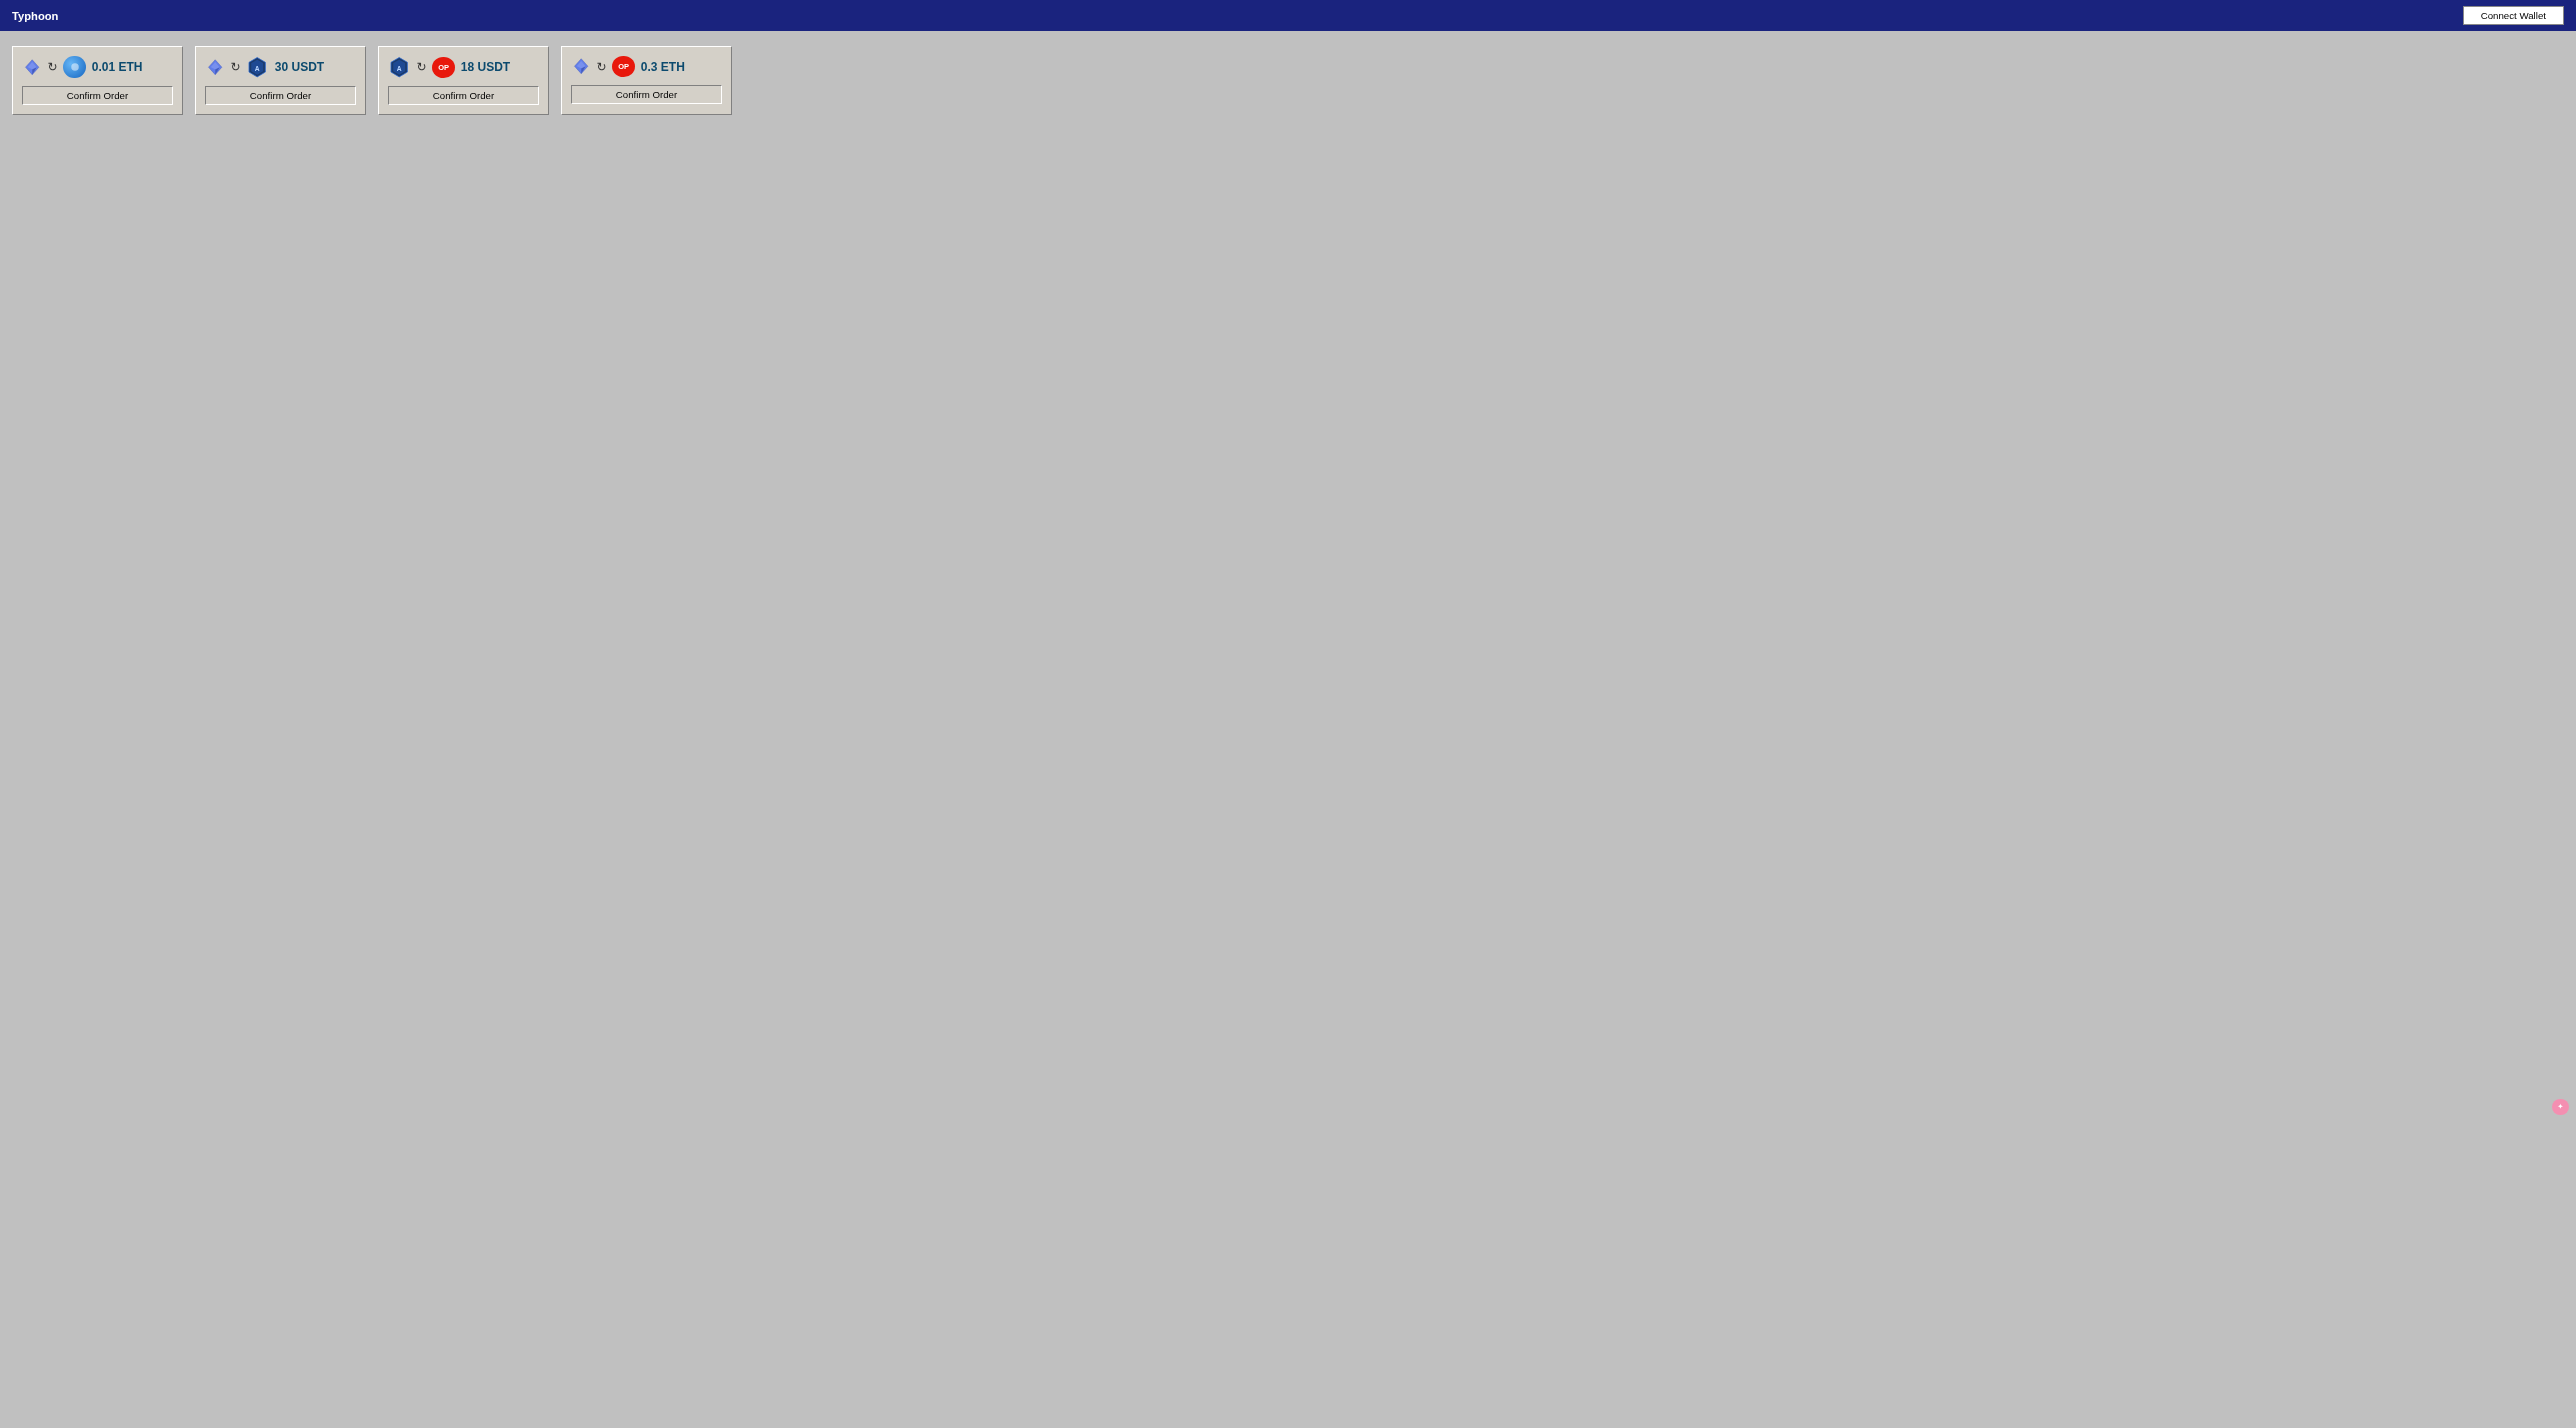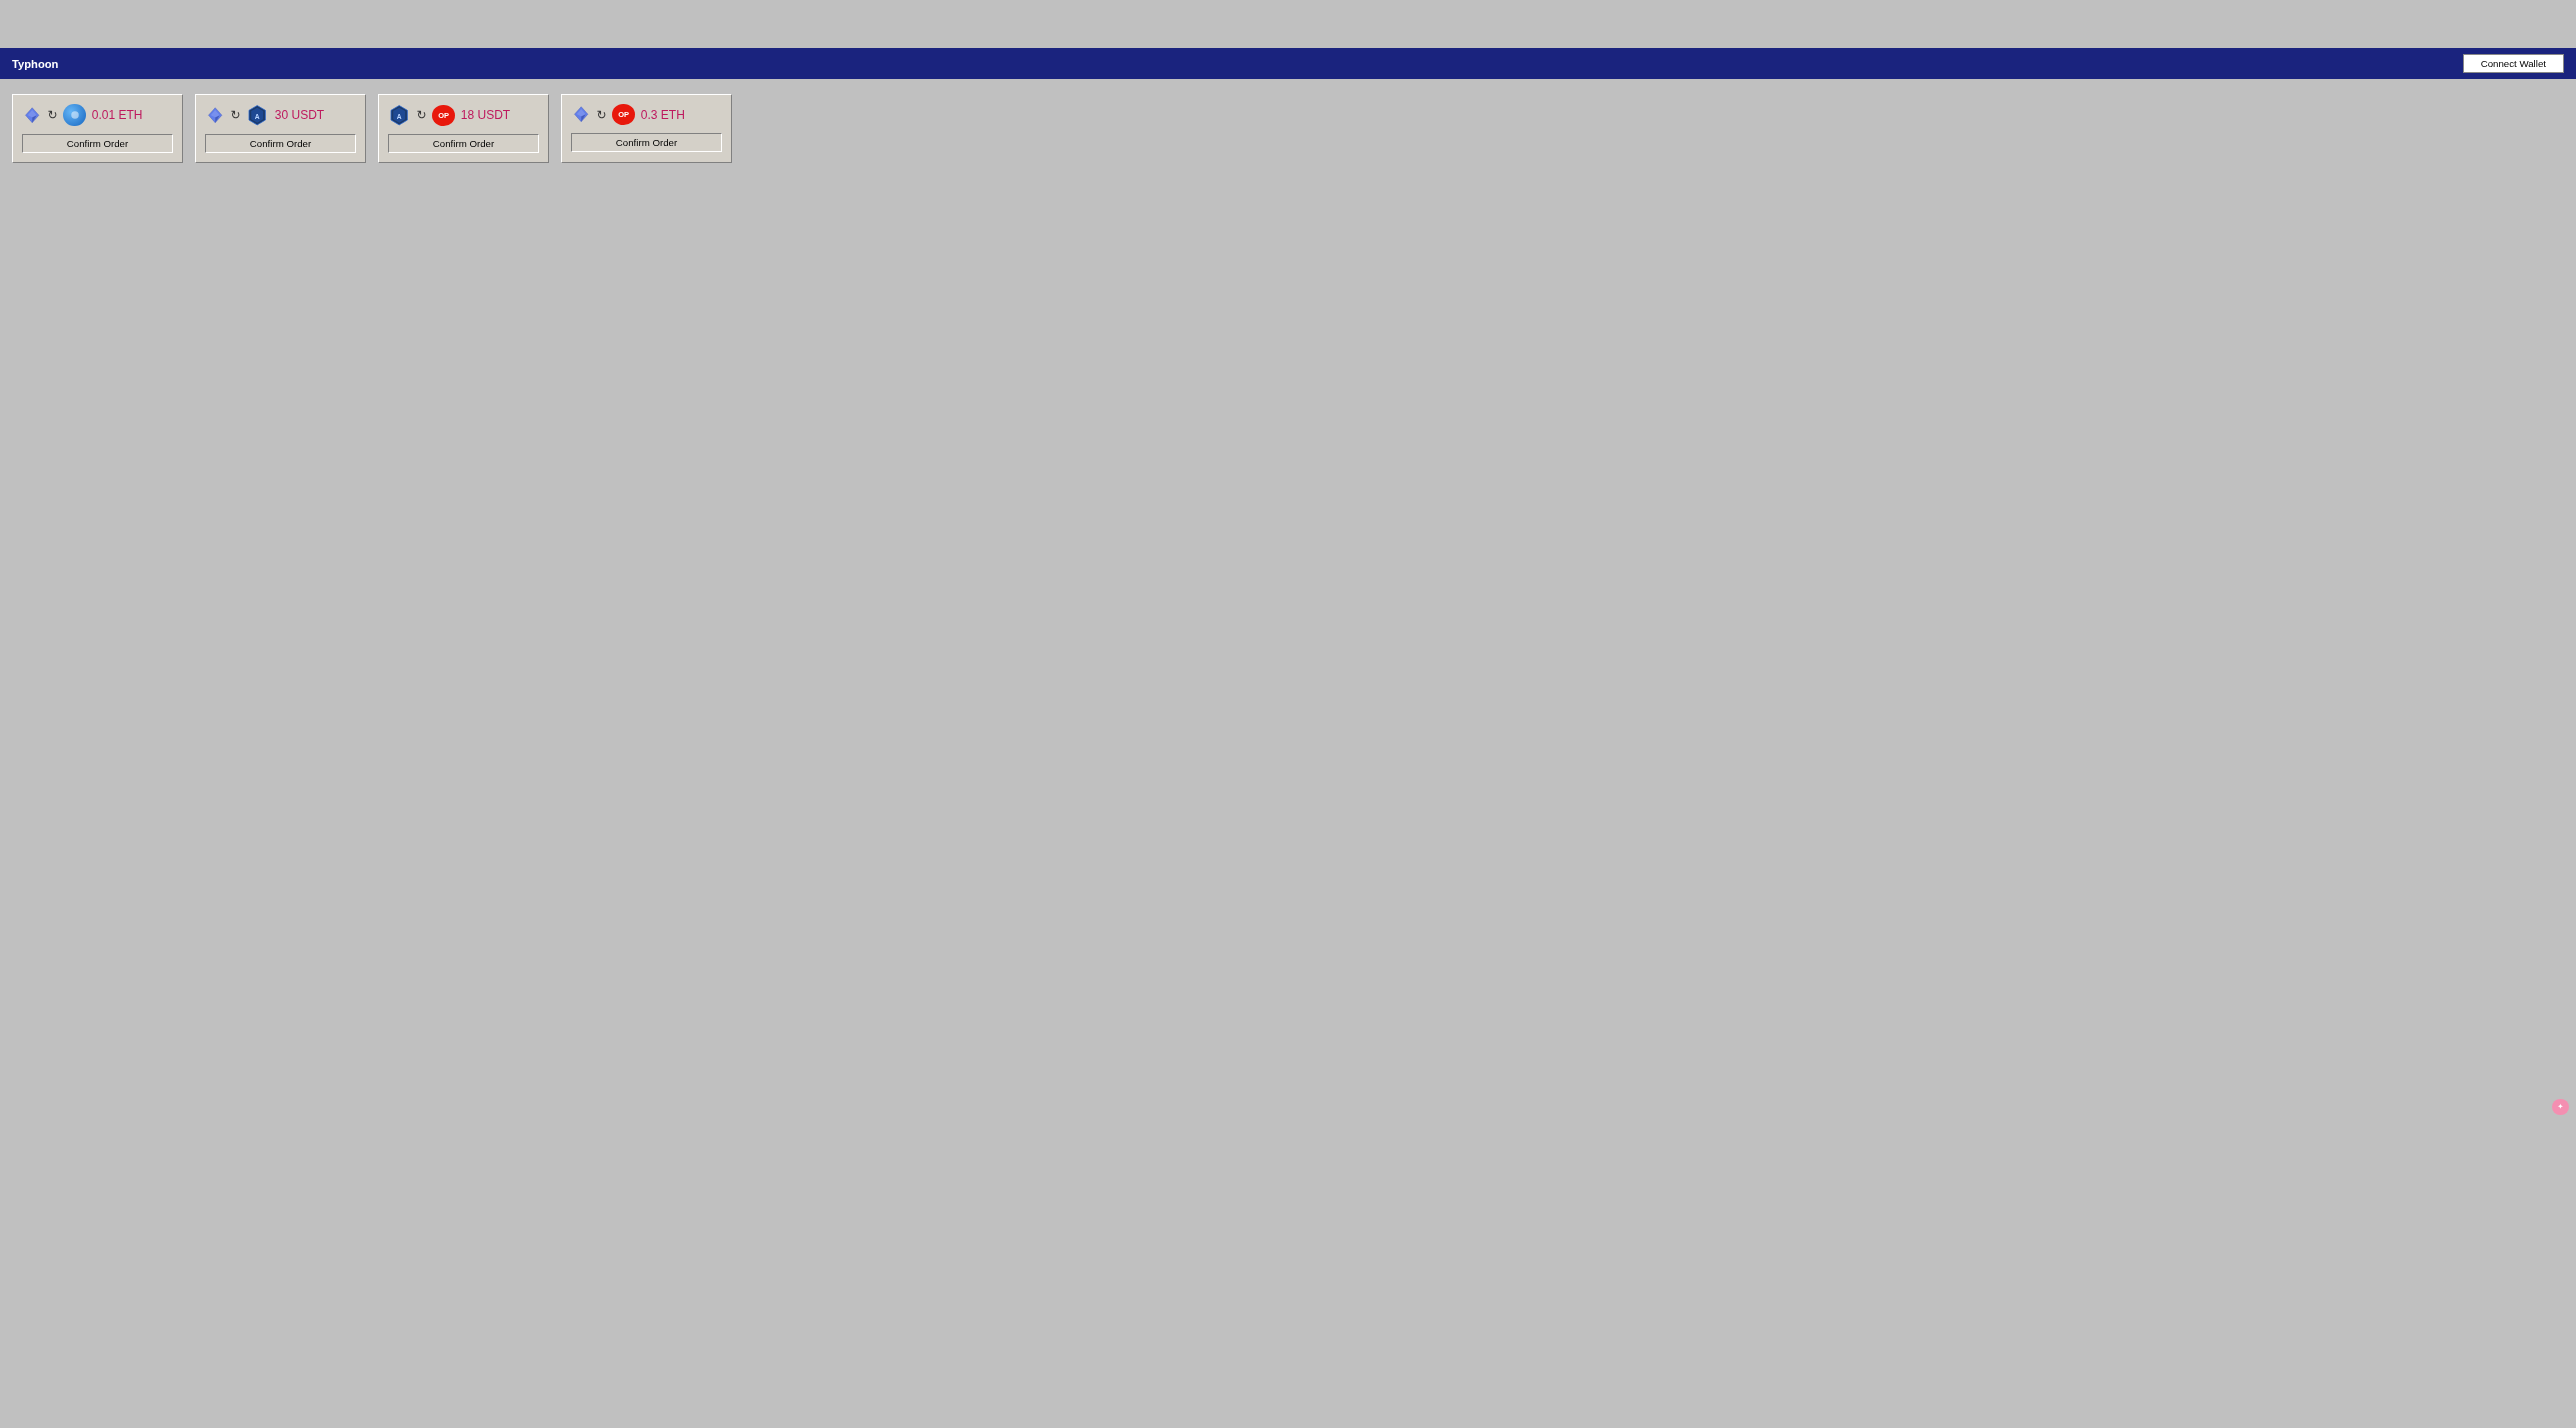--- a/index.html
+++ b/index.html
@@ -15,21 +15,20 @@
     }
 
     
     .navbar {
       background-color: #1a237e;
       display: flex;
       align-items: center;
       justify-content: space-between;
       padding: 0 12px;
       height: 31px;
-      margin-top: 48px;
     }
 
     .navbar-title {
       color: #ffffff;
       font-size: 11.2px;
       font-weight: bold;
     }
 
     .connect-wallet-btn {
       background-color: #ffffff;
@@ -62,22 +61,22 @@
     }
 
     .card-top {
       display: flex;
       align-items: center;
       gap: 6px;
     }
 
     .card-amount {
       font-size: 12px;
-      font-weight: normal;
-      color: #be185d;
+      font-weight: bold;
+      color: #0c4a6e;
     }
 
     
     .eth-icon {
       width: 19.4px;
       height: 19.4px;
       display: flex;
       align-items: center;
       justify-content: center;
     }

